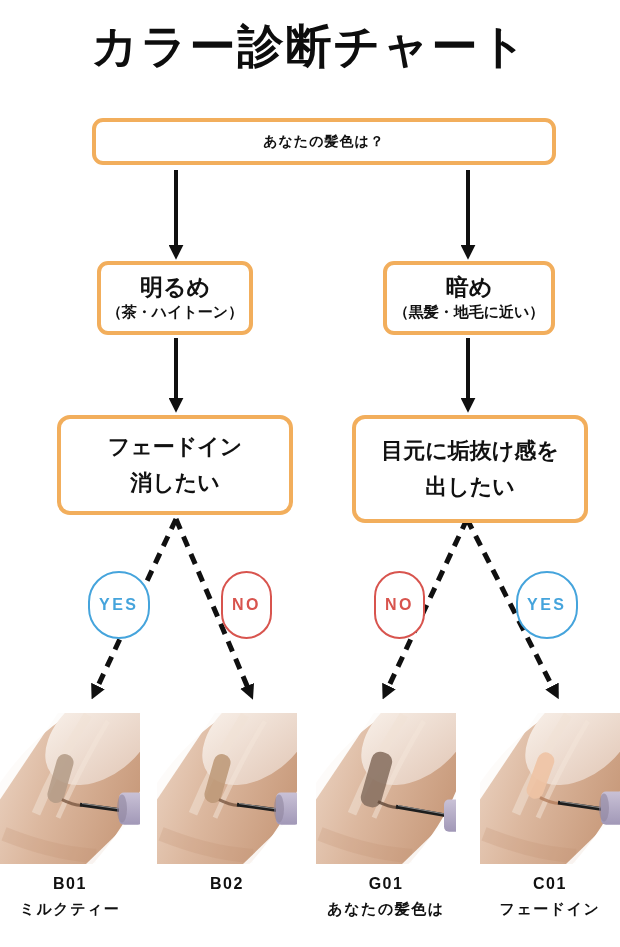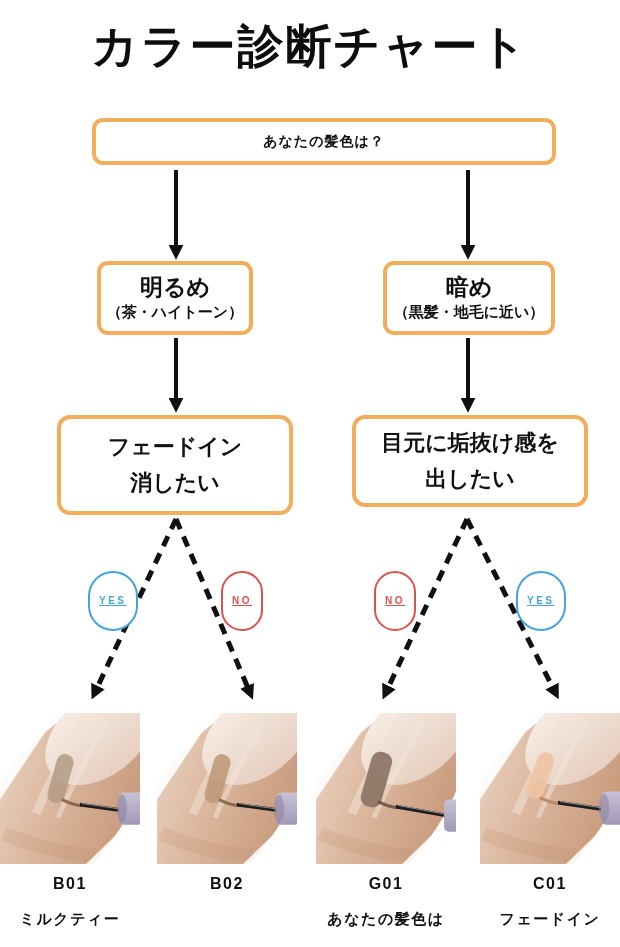--- a/index.html
+++ b/index.html
@@ -17,41 +17,41 @@
     border:4px solid #f2ae5c;border-radius:11px;z-index:2;
     display:flex;flex-direction:column;align-items:center;justify-content:center;
   }
   .node-q{left:92px;top:118px;width:464px;height:47px;}
   .node-q .q-text{font-size:14px;font-weight:800;letter-spacing:1px;}
   .node-b-left{left:97px;top:261px;width:156px;height:74px;}
   .node-b-right{left:383px;top:261px;width:172px;height:74px;}
   .branch-label{font-size:23px;font-weight:800;line-height:1.15;text-align:right;}
   .branch-sub{font-size:15px;font-weight:700;margin-top:3px;white-space:nowrap;}
   .node-c-left{left:57px;top:415px;width:236px;height:100px;border-radius:13px;}
-  .node-c-right{left:352px;top:415px;width:236px;height:92px;border-radius:13px;}
+  .node-c-right{left:352px;top:415px;width:236px;height:108px;border-radius:13px;}
   .cond-line{font-size:22px;font-weight:800;line-height:36px;white-space:nowrap;}
   .pill{
     position:absolute;z-index:2;box-sizing:border-box;background:#fff;
     border-radius:999px;border:2.5px solid;padding:21px 9px;
-    font-size:10px;font-weight:800;letter-spacing:2.5px;line-height:1.4;text-decoration:underline;
+    font-size:16px;font-weight:800;letter-spacing:2.5px;line-height:1.4;
   }
   .pill-yes{color:#45a4dc;border-color:#45a4dc;}
   .pill-no{color:#d8544e;border-color:#d8544e;}
   .pill-1{left:88px;top:571px;}
   .pill-2{left:221px;top:571px;}
   .pill-3{left:374px;top:571px;}
   .pill-4{left:516px;top:571px;}
   .result{position:absolute;top:713px;width:140px;text-align:center;z-index:2;}
   .r1{left:0px;}.r2{left:157px;}.r3{left:316px;}.r4{left:480px;}
   .photo{
     width:140px;height:151px;overflow:hidden;background:#fdfcfb;position:relative;
   }
   .photo svg{display:block;width:100%;height:100%;}
   .r-code{margin-top:11px;font-size:16px;font-weight:800;letter-spacing:1.5px;}
-  .r-name{margin-top:17px;font-size:15px;font-weight:800;letter-spacing:1.5px;white-space:nowrap;}
+  .r-name{margin-top:7px;font-size:15px;font-weight:800;letter-spacing:1.5px;white-space:nowrap;}
   .defs-holder{position:absolute;width:0;height:0;overflow:hidden;}
 </style>
 </head>
 <body>
 
 <div class="stage">
 
   <div class="title">カラー診断チャート</div>
 
   <svg class="defs-holder" aria-hidden="true">

